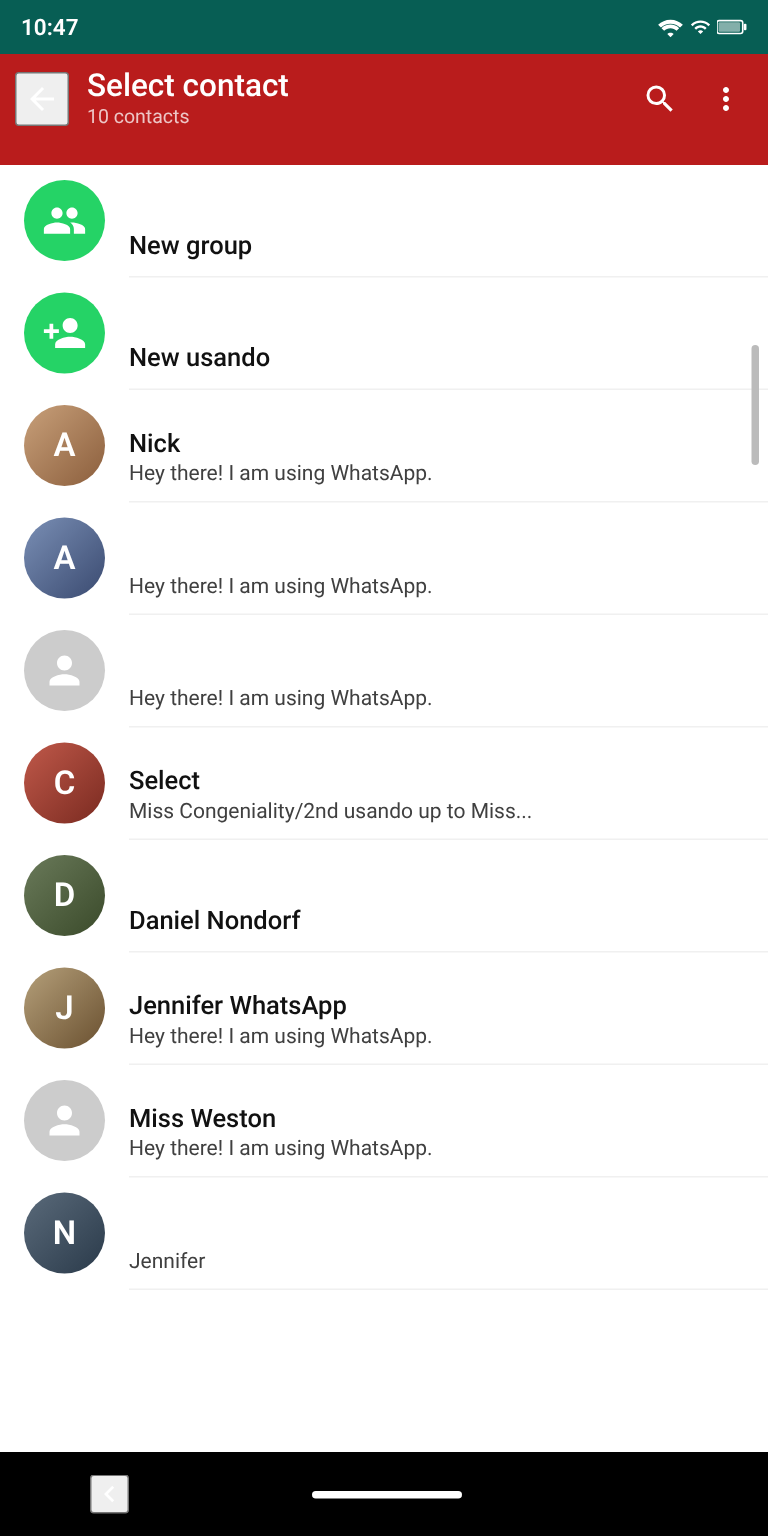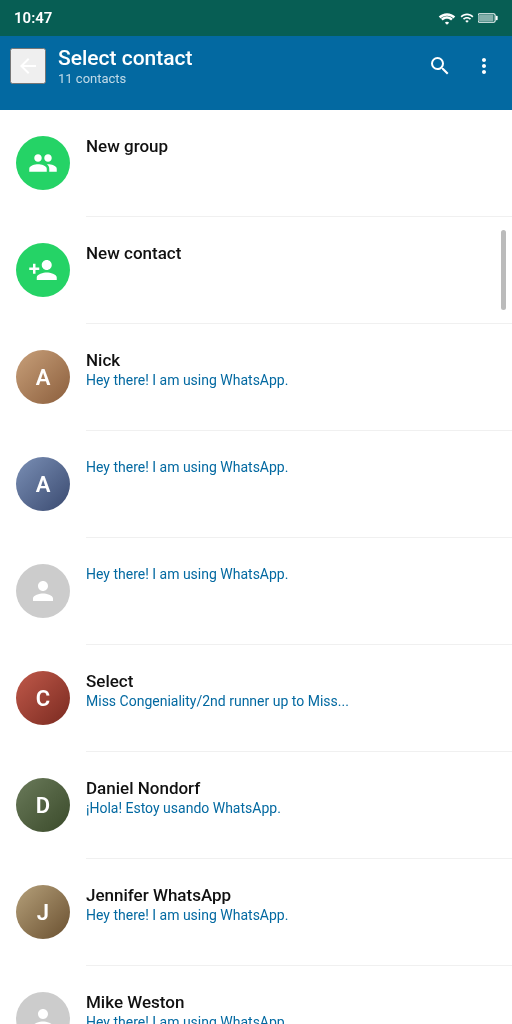--- a/index.html
+++ b/index.html
@@ -31,21 +31,21 @@
       display: flex;
       align-items: center;
       gap: 4px;
     }
     .status-icons svg {
       fill: #fff;
     }
 
     
     .header {
-      background: #0369a1;
+      background: #b91c1c;
       display: flex;
       align-items: center;
       padding: 10px 10px 24px 10px;
       gap: 12px;
       min-height: 64px;
     }
     .header-back {
       color: #fff;
       font-size: 22px;
       cursor: pointer;
@@ -96,22 +96,22 @@
       top: 120px;
       width: 5px;
       height: 80px;
       background: #bbb;
       border-radius: 3px;
     }
 
     
     .list-item {
       display: flex;
-      align-items: flex-start;
-      padding: 26px 16px;
+      align-items: flex-end;
+      padding: 10px 16px;
       cursor: pointer;
       min-height: 72px;
       position: relative;
     }
 
     .avatar {
       width: 54px;
       height: 54px;
       border-radius: 50%;
       flex-shrink: 0;
@@ -140,21 +140,21 @@
     .item-name {
       font-size: 17px;
       font-weight: 500;
       color: #111;
       white-space: nowrap;
       overflow: hidden;
       text-overflow: ellipsis;
     }
     .item-status {
       font-size: 14px;
-      color: #0369a1;
+      color: #404040;
       margin-top: 2px;
       white-space: nowrap;
       overflow: hidden;
       text-overflow: ellipsis;
     }
 
     .divider {
       height: 1px;
       background: #f0f0f0;
       margin-left: 86px;
@@ -221,21 +221,21 @@
 </div>
 
 <div class="header">
   <button class="header-back">
     <svg width="24" height="24" viewBox="0 0 24 24" fill="white">
       <path d="M20 11H7.83l5.59-5.59L12 4l-8 8 8 8 1.41-1.41L7.83 13H20v-2z"></path>
     </svg>
   </button>
   <div class="header-title-block">
     <div class="header-title">Select contact</div>
-    <div class="header-subtitle">11 contacts</div>
+    <div class="header-subtitle">10 contacts</div>
   </div>
   <div class="header-actions">
     <button class="header-icon-btn">
       <svg width="24" height="24" viewBox="0 0 24 24" fill="white">
         <path d="M15.5 14h-.79l-.28-.27A6.471 6.471 0 0 0 16 9.5 6.5 6.5 0 1 0 9.5 16c1.61 0 3.09-.59 4.23-1.57l.27.28v.79l5 4.99L20.49 19l-4.99-5zm-6 0C7.01 14 5 11.99 5 9.5S7.01 5 9.5 5 14 7.01 14 9.5 11.99 14 9.5 14z"></path>
       </svg>
     </button>
     <button class="header-icon-btn">
       <svg width="24" height="24" viewBox="0 0 24 24" fill="white">
         <path d="M12 8c1.1 0 2-.9 2-2s-.9-2-2-2-2 .9-2 2 .9 2 2 2zm0 2c-1.1 0-2 .9-2 2s.9 2 2 2 2-.9 2-2-.9-2-2-2zm0 6c-1.1 0-2 .9-2 2s.9 2 2 2 2-.9 2-2-.9-2-2-2z"></path>
@@ -260,21 +260,21 @@
   </div>
   <div class="divider"></div>
 
   <div class="list-item">
     <div class="avatar avatar-green">
       <svg viewBox="0 0 24 24" fill="white" width="30" height="30">
         <path d="M15 12c2.21 0 4-1.79 4-4s-1.79-4-4-4-4 1.79-4 4 1.79 4 4 4zm-9-2V7H4v3H1v2h3v3h2v-3h3v-2H6zm9 4c-2.67 0-8 1.34-8 4v2h16v-2c0-2.66-5.33-4-8-4z"></path>
       </svg>
     </div>
     <div class="item-text">
-      <div class="item-name">New contact</div>
+      <div class="item-name">New usando</div>
     </div>
   </div>
   <div class="divider"></div>
 
   <div class="list-item">
     <div class="avatar avatar-abby">
       <span class="avatar-initial">A</span>
     </div>
     <div class="item-text">
       <div class="item-name">Nick</div>
@@ -304,32 +304,31 @@
     </div>
   </div>
   <div class="divider"></div>
 
   <div class="list-item">
     <div class="avatar avatar-christy">
       <span class="avatar-initial">C</span>
     </div>
     <div class="item-text">
       <div class="item-name">Select</div>
-      <div class="item-status">Miss Congeniality/2nd runner up to Miss...</div>
+      <div class="item-status">Miss Congeniality/2nd usando up to Miss...</div>
     </div>
   </div>
   <div class="divider"></div>
 
   <div class="list-item">
     <div class="avatar avatar-daniel">
       <span class="avatar-initial">D</span>
     </div>
     <div class="item-text">
       <div class="item-name">Daniel Nondorf</div>
-      <div class="item-status">¡Hola! Estoy usando WhatsApp.</div>
     </div>
   </div>
   <div class="divider"></div>
 
   <div class="list-item">
     <div class="avatar avatar-jennifer">
       <span class="avatar-initial">J</span>
     </div>
     <div class="item-text">
       <div class="item-name">Jennifer WhatsApp</div>
@@ -338,32 +337,32 @@
   </div>
   <div class="divider"></div>
 
   <div class="list-item">
     <div class="avatar avatar-grey">
       <svg viewBox="0 0 24 24" fill="white" width="34" height="34">
         <path d="M12 12c2.21 0 4-1.79 4-4s-1.79-4-4-4-4 1.79-4 4 1.79 4 4 4zm0 2c-2.67 0-8 1.34-8 4v2h16v-2c0-2.66-5.33-4-8-4z"></path>
       </svg>
     </div>
     <div class="item-text">
-      <div class="item-name">Mike Weston</div>
+      <div class="item-name">Miss Weston</div>
       <div class="item-status">Hey there! I am using WhatsApp.</div>
     </div>
   </div>
   <div class="divider"></div>
 
   <div class="list-item">
     <div class="avatar avatar-nick">
       <span class="avatar-initial">N</span>
     </div>
     <div class="item-text">
-      <div class="item-status">WhatsApp</div>
+      <div class="item-status">Jennifer</div>
     </div>
   </div>
   <div class="divider"></div>
 
 </div>
 
 <div class="nav-bar">
   <button class="nav-back-btn">
     <svg width="22" height="22" viewBox="0 0 24 24" fill="white">
       <path d="M15.41 7.41L14 6l-6 6 6 6 1.41-1.41L10.83 12z"></path>

